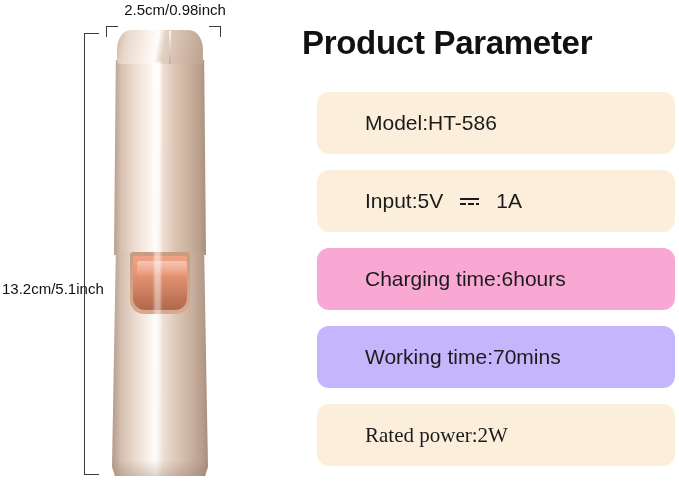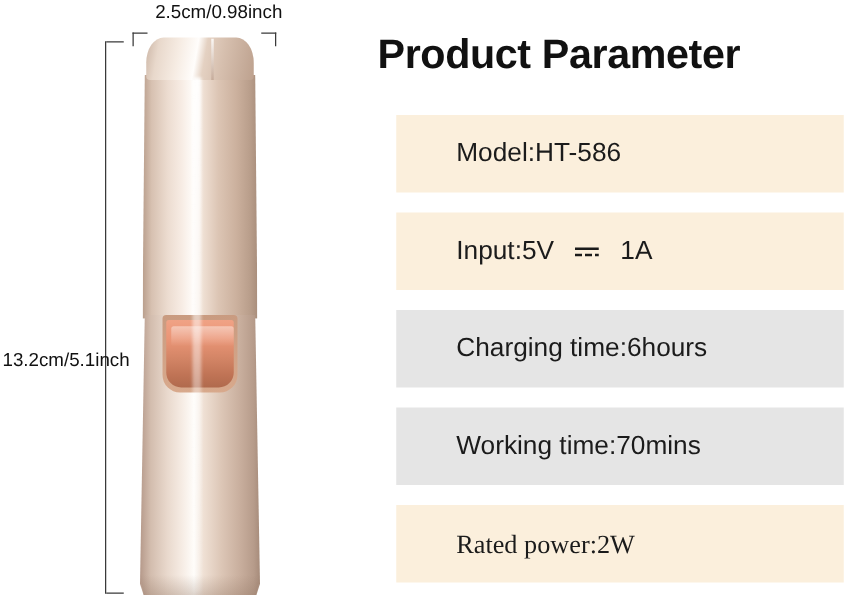--- a/index.html
+++ b/index.html
@@ -207,21 +207,21 @@
   }
   #param-list {
     position: absolute;
     left: 22px; top: 92px;
     width: 358px;
   }
   .param-row {
     height: 62px;
     margin-bottom: 16px;
     background: #fbefdc;
-    border-radius: 0;
+    border-radius: 12px;
     display: flex;
     align-items: center;
     box-sizing: border-box;
     padding-left: 48px;
   }
   .param-text {
     font-size: 21px;
     color: #1b1b1b;
     white-space: nowrap;
     display: flex;
@@ -294,23 +294,23 @@
   <div class="param-row" style="background: rgb(251, 239, 220);">
         <div class="param-text" style="color: rgb(27, 27, 27);">Model:HT-586</div>
       </div>
       <div class="param-row" style="background: rgb(251, 239, 220);">
         <div class="param-text" style="color: rgb(27, 27, 27); gap: 16px;">
           <span>Input:5V</span>
           <span class="dc-symbol"></span>
           <span>1A</span>
         </div>
       </div>
-      <div class="param-row" style="background: #e5e5e5;">
+      <div class="param-row" style="background: #f9a8d4;">
         <div class="param-text" style="color: rgb(27, 27, 27);">Charging time:6hours</div>
       </div>
-      <div class="param-row" style="background: #e5e5e5;">
+      <div class="param-row" style="background: #c4b5fd;">
         <div class="param-text" style="color: rgb(27, 27, 27);">Working time:70mins</div>
       </div>
       <div class="param-row" style="background: rgb(251, 239, 220); font-family: Liberation Serif, serif;">
         <div class="param-text" style="color: rgb(27, 27, 27);">Rated power:2W</div>
       </div>
     </div>
 </div>
 
 </body></html>

